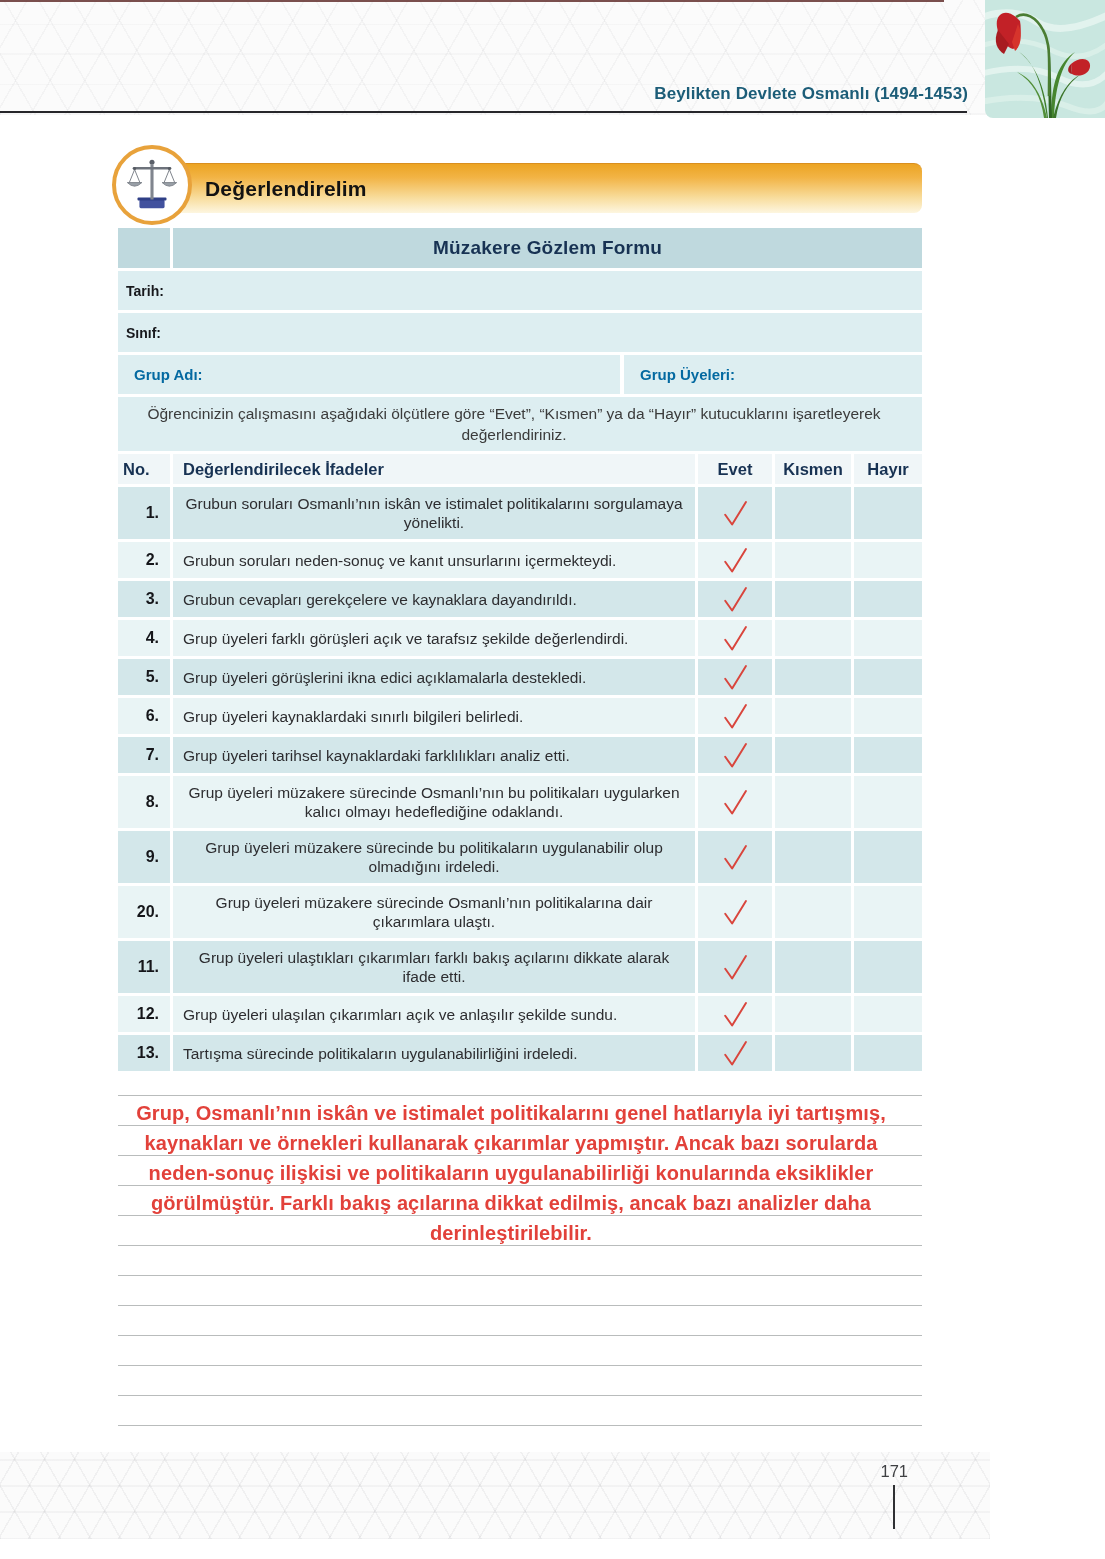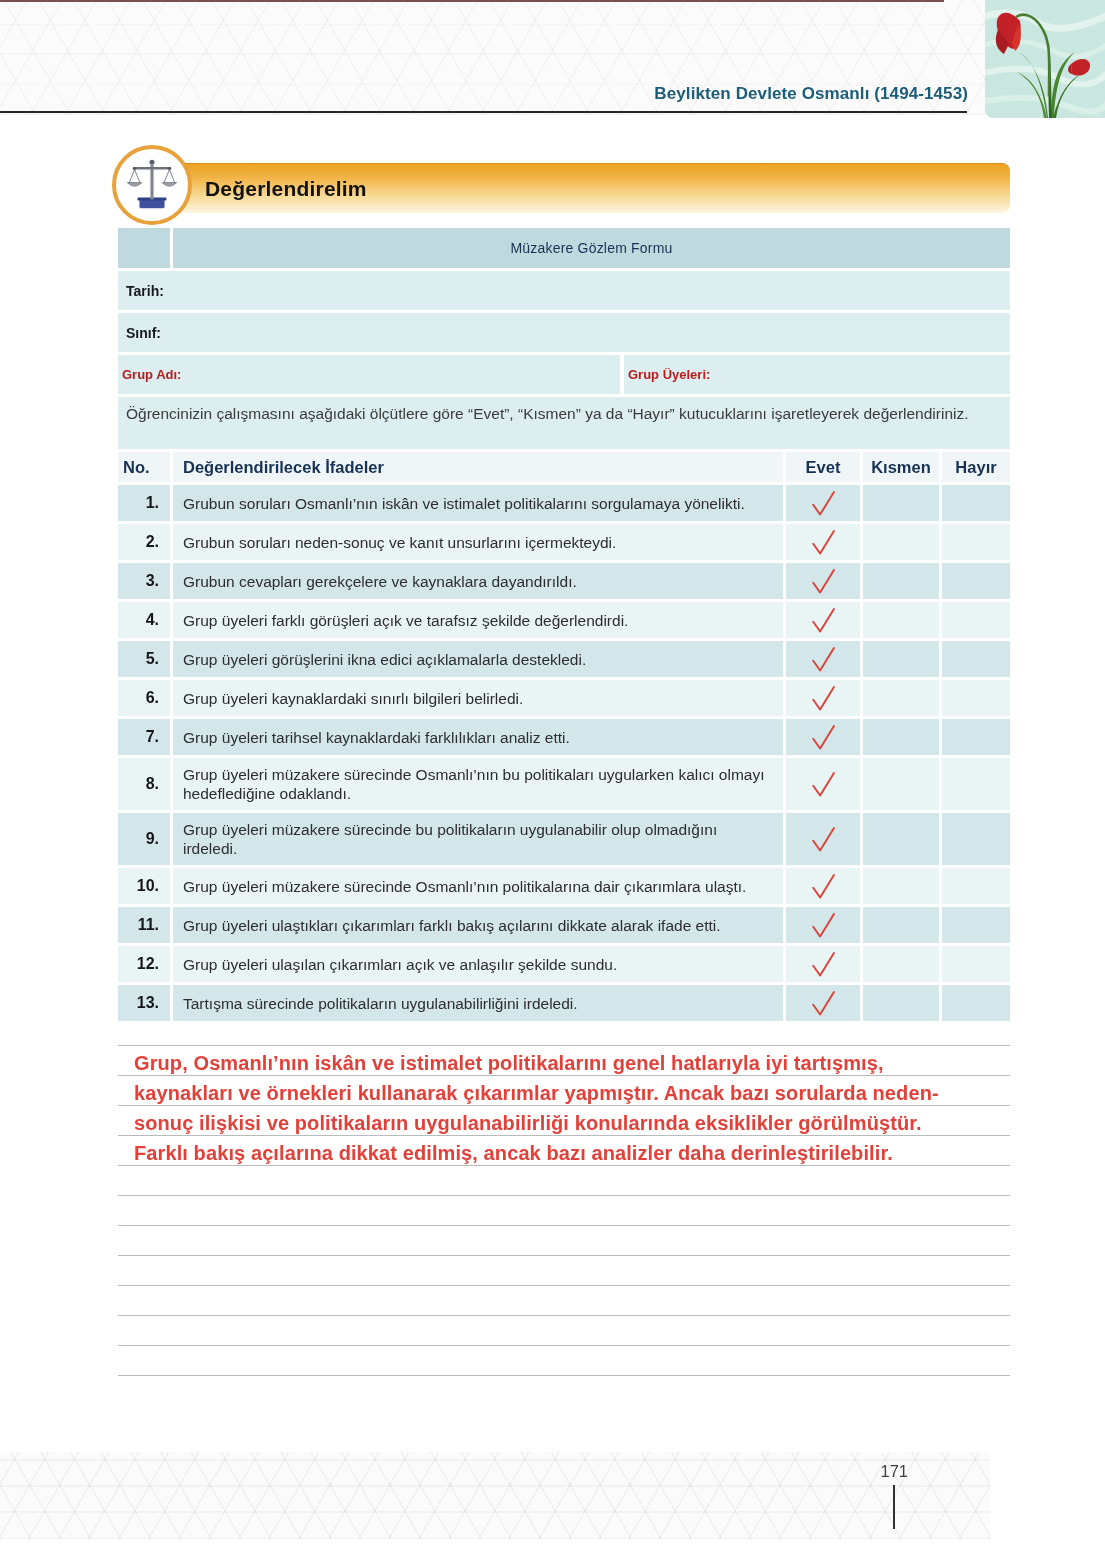--- a/index.html
+++ b/index.html
@@ -24,21 +24,21 @@
     position:absolute; right:137px; top:84px;
     font-size:17px; font-weight:bold; color:var(--teal,#1c5d78); letter-spacing:.1px;
   }
   .header-rule{position:absolute; left:0; top:111px; width:967px; height:2px; background:#26262a;}
   .corner-art{
     position:absolute; right:0; top:0; width:120px; height:118px;
     border-radius:0 0 0 8px; overflow:hidden;
   }
   .corner-art svg{display:block;}
   
-  .content{position:absolute; left:118px; top:145px; width:892px;}
+  .content{position:absolute; left:118px; top:145px; width:804px;text-align:center;}
   
   .banner-wrap{position:relative; height:80px;}
   .banner{
     position:absolute; left:32px; right:0; top:18px; height:50px;
     border-radius:8px;
     background:linear-gradient(180deg,#eca422 0%,#f2b446 28%,#f8dc9b 68%,#fdf6e0 100%);
     border-top:1px solid #d98f1f;
     display:flex; align-items:center; padding-left:55px; box-sizing:border-box;
   }
   .banner-title{font-size:21px; font-weight:bold; color:#121212; letter-spacing:.2px;}
@@ -48,31 +48,31 @@
     display:flex; align-items:center; justify-content:center; z-index:2;
   }
   
   .form-table{margin-top:3px;}
   .frow{margin-bottom:3px;}
   .title-row{display:flex; gap:3px; height:40px;}
   .title-row .small{width:52px; background:var(--band,#bfd9de);}
   .title-row .big{
     flex:1; background:var(--band,#bfd9de);
     display:flex; align-items:center; justify-content:center;
-    font-weight:normal; font-size:14px; color:var(--navy,#173253); letter-spacing:.2px;
+    font-weight:bold; font-size:19px; color:var(--navy,#173253); letter-spacing:.2px;
   }
   .field-row{
     height:39px; background:var(--rowlight,#ddeef1);
     display:flex; align-items:center; padding-left:8px; box-sizing:border-box;
     font-weight:bold; font-size:14px; color:#17181c;
   }
   .two{display:flex; gap:4px; height:39px;}
   .two .gcell{
     background:var(--rowlight,#ddeef1); display:flex; align-items:center;
-    padding-left:4px; box-sizing:border-box; font-weight:bold; font-size:13px; color:#b91c1c;
+    padding-left:16px; box-sizing:border-box; font-weight:bold; font-size:15px; color:#0369a1;
   }
   .two .g1{width:502px;}
   .two .g2{flex:1;}
   .instr{
     background:var(--rowlight,#ddeef1); min-height:52px; box-sizing:border-box;
     padding:6px 20px 6px 8px; font-size:15.5px; line-height:21px; color:#3b3b3b;
   }
   
   .erow{
     display:grid; grid-template-columns:52px 1fr 74px 76px 68px;
@@ -301,21 +301,21 @@
             <div class="cell cstmt">Grup üyeleri müzakere sürecinde bu politikaların uygulanabilir olup olmadığını irdeledi.</div>
             <div class="cell cmark">
               <svg class="check" viewBox="0 0 26 26">
                 <path d="M4.5 14.5 L10.5 23 L22.5 3.5"></path>
               </svg>
             </div>
             <div class="cell cmark"></div>
             <div class="cell cmark"></div>
           </div>
           <div class="erow even">
-            <div class="cell cno">10.</div>
+            <div class="cell cno">20.</div>
             <div class="cell cstmt">Grup üyeleri müzakere sürecinde Osmanlı’nın politikalarına dair çıkarımlara ulaştı.</div>
             <div class="cell cmark">
               <svg class="check" viewBox="0 0 26 26">
                 <path d="M4.5 14.5 L10.5 23 L22.5 3.5"></path>
               </svg>
             </div>
             <div class="cell cmark"></div>
             <div class="cell cmark"></div>
           </div>
           <div class="erow odd">

